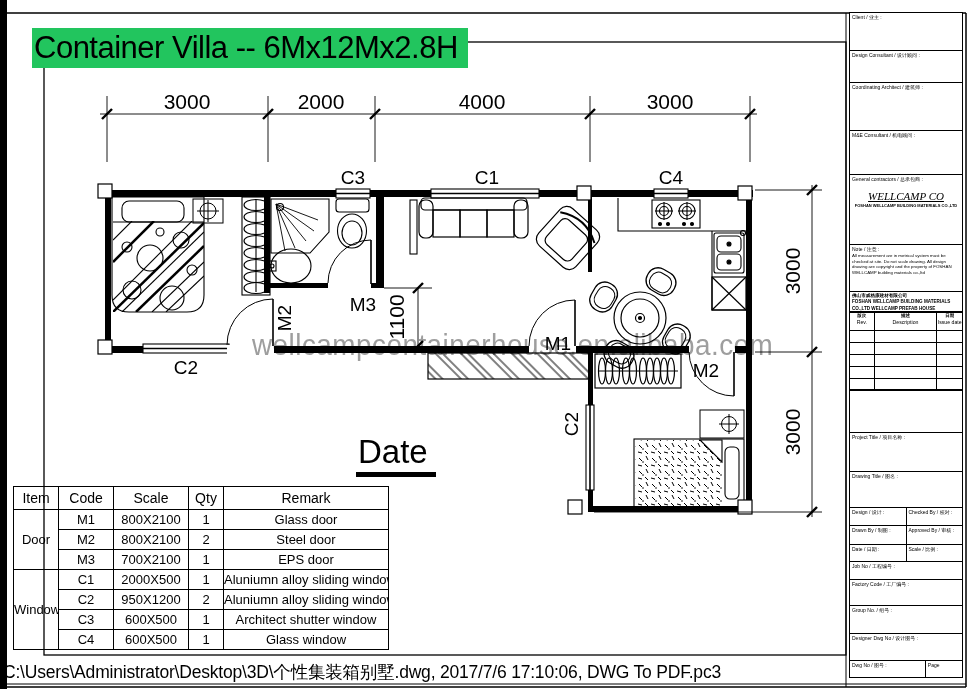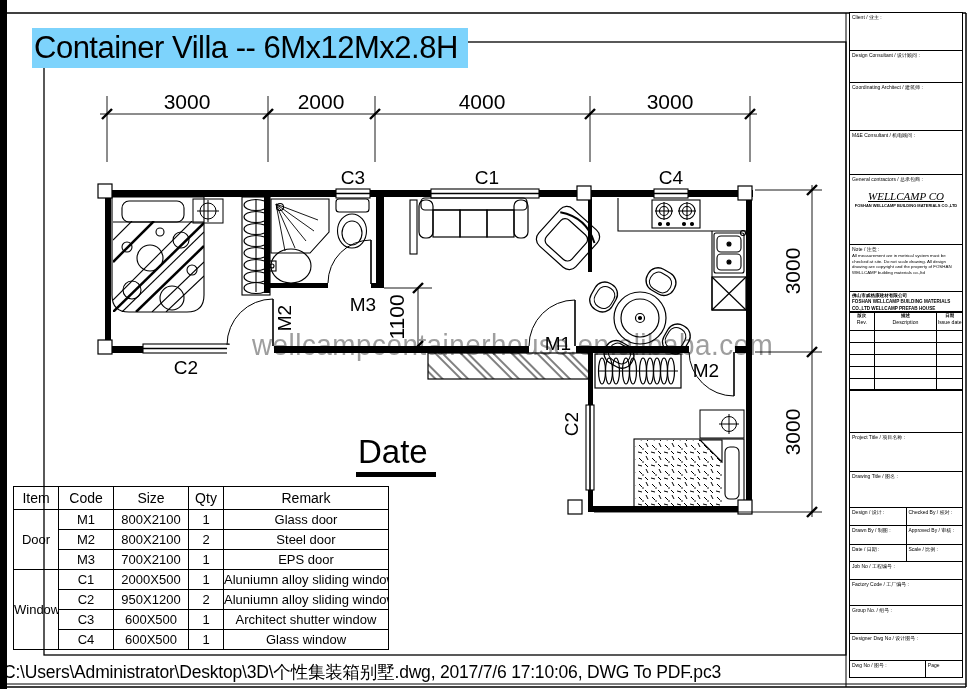--- a/index.html
+++ b/index.html
@@ -3,21 +3,21 @@
 <meta charset="utf-8">
 <style>
   html,body{margin:0;padding:0;background:#fff;}
   .page{position:relative;width:973px;height:693px;background:#ffffff;overflow:hidden;
         font-family:"Liberation Sans",sans-serif;color:#000;}
   .plan-svg{position:absolute;left:0;top:0;z-index:2;}
   .watermark{position:absolute;left:252px;top:328px;z-index:3;font-size:30px;color:#8d8d8d;
              letter-spacing:.5px;white-space:nowrap;transform:scaleX(.93);transform-origin:left top;
              mix-blend-mode:multiply;opacity:.85;}
   .page-title{position:absolute;left:32px;top:28px;z-index:4;font-size:31px;letter-spacing:-.5px;
-              background:#7dd3fc;padding:2px 10px 2px 2px;white-space:nowrap;}
+              background:#22c55e;padding:2px 10px 2px 2px;white-space:nowrap;}
   .plan-caption{position:absolute;left:356px;top:433px;z-index:4;font-size:33px;
                 border-bottom:5px solid #000;padding:0 8px 1px 2px;}
   .filepath{position:absolute;left:3px;top:660px;z-index:6;font-size:17.5px;white-space:nowrap;
             letter-spacing:-.2px;}
   
   .sheet{position:absolute;left:13px;top:486px;width:375px;z-index:2;}
   .sheet-title{height:30px;font-family:"DejaVu Sans Mono",monospace;font-size:19px;
                letter-spacing:1px;text-align:center;line-height:30px;}
   table.dw{border-collapse:collapse;width:375px;table-layout:fixed;}
   table.dw th,table.dw td{border:1.3px solid #000;text-align:center;padding:0;
@@ -370,21 +370,21 @@
           <col style="width:45px">
           <col style="width:55px">
           <col style="width:75px">
           <col style="width:35px">
           <col style="width:165px">
         </colgroup>
       <tbody>
           <tr>
         <th>Item</th>
         <th>Code</th>
-        <th>Size</th>
+        <th>Scale</th>
         <th>Qty</th>
         <th>Remark</th>
       </tr>
       <tr>
         <td rowspan="3">Door</td>
         <td>M1</td>
         <td>800X2100</td>
         <td>1</td>
         <td class="remark">Glass door</td>
       </tr>

